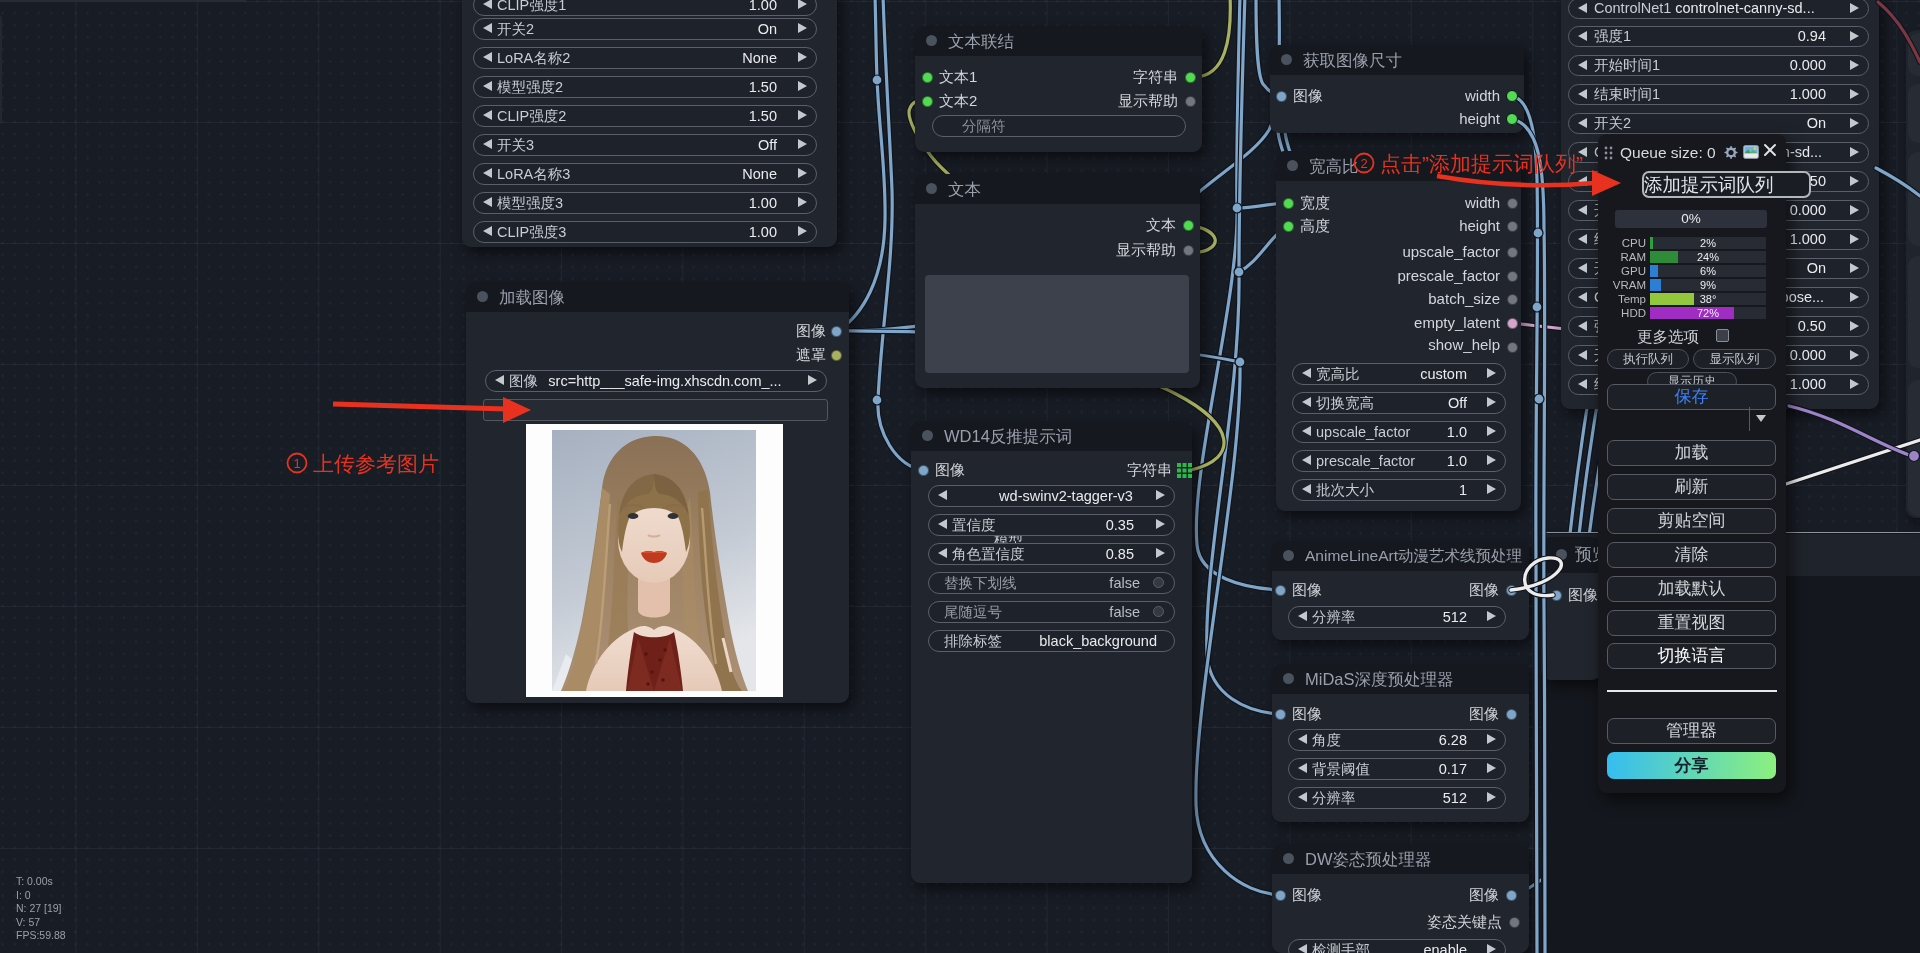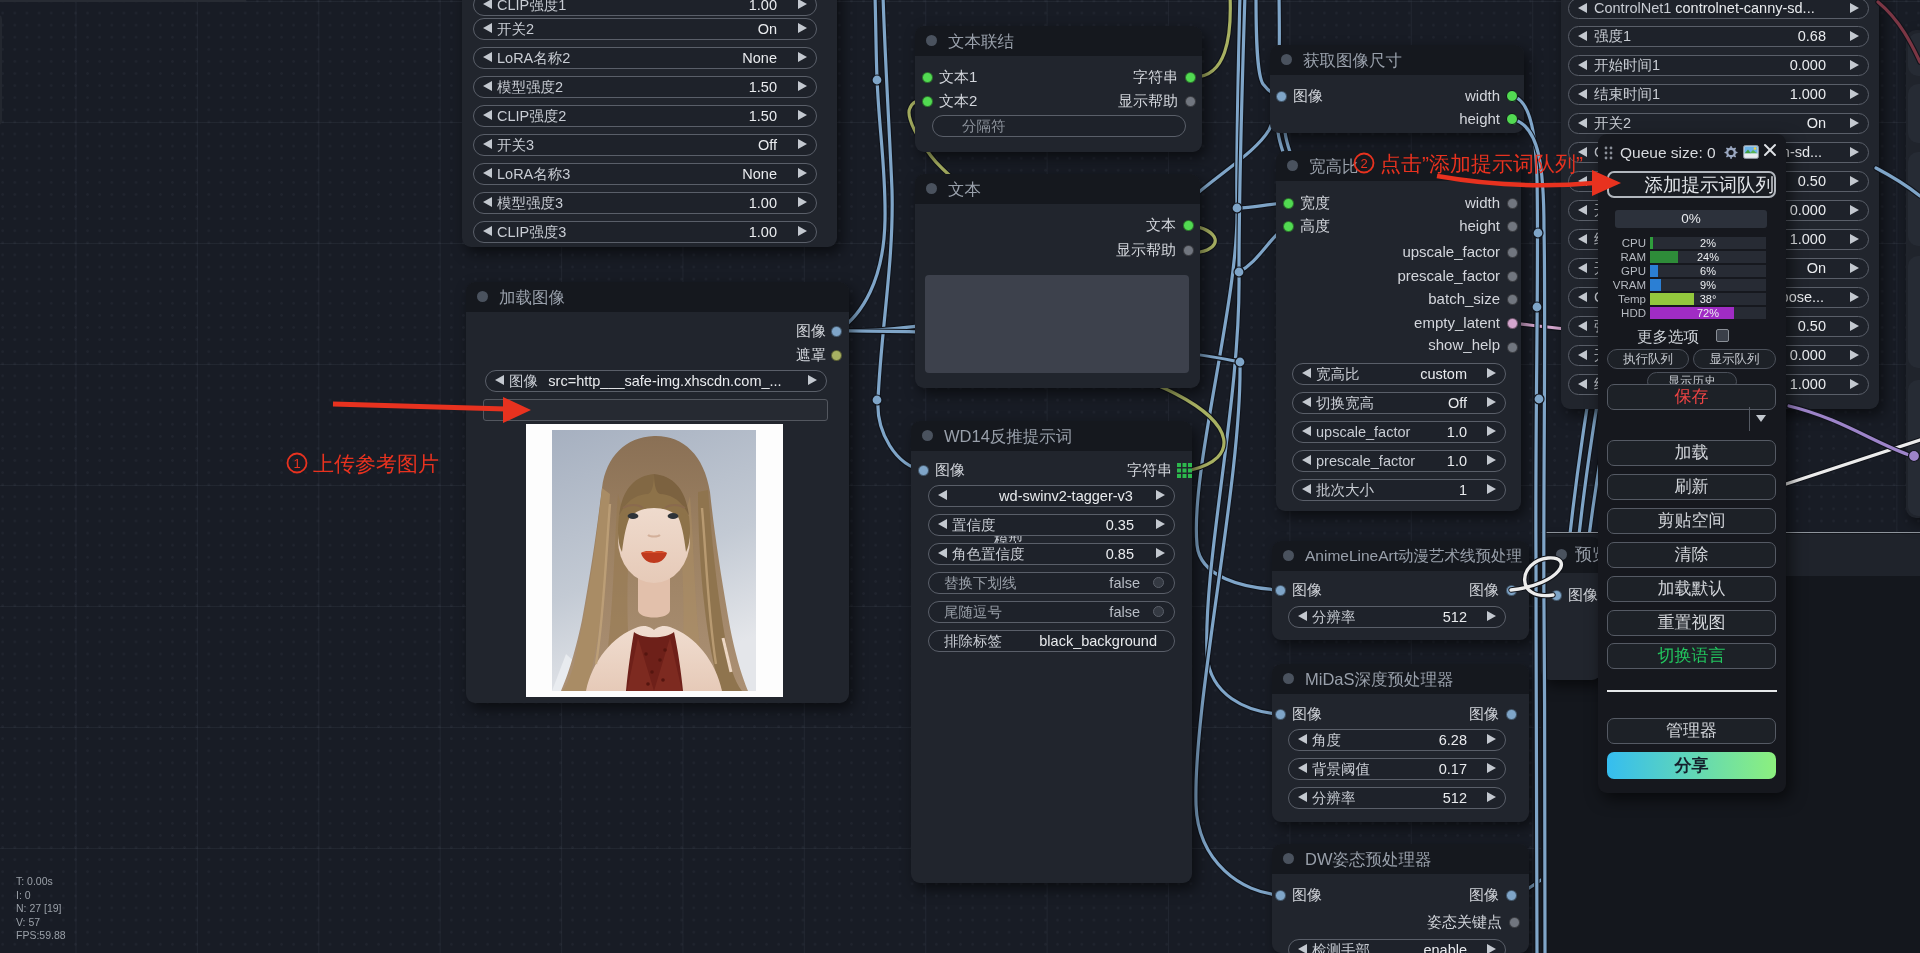--- a/index.html
+++ b/index.html
@@ -376,21 +376,21 @@
     <div class="a" style="left:1561px;top:-15px;width:318px;height:424px;background:#21252d;border-radius:9px;box-shadow:4px 6px 14px rgba(0,0,0,.55);"></div>
     <div class="pill" style="left:1568px;top:-2px;width:301px;height:21px"></div>
     <div class="aL" style="left:1578px;top:3px"></div>
     <div class="aR" style="left:1850px;top:3px"></div>
     <div class="lab" style="left:1594px;top:-2px;line-height:21px;font-size:14.5px;">ControlNet1</div>
     <div class="val ctr" style="left:1745px;top:-2px;line-height:21px;font-size:14.5px;">controlnet-canny-sd...</div>
     <div class="pill" style="left:1568px;top:26px;width:301px;height:21px"></div>
     <div class="aL" style="left:1578px;top:31px"></div>
     <div class="aR" style="left:1850px;top:31px"></div>
     <div class="lab" style="left:1594px;top:26px;line-height:21px;font-size:14.5px;">强度1</div>
-    <div class="val vr" style="left:1826px;top:26px;line-height:21px;font-size:14.5px;">0.68</div>
+    <div class="val vr" style="left:1826px;top:26px;line-height:21px;font-size:14.5px;">0.94</div>
     <div class="pill" style="left:1568px;top:55px;width:301px;height:21px"></div>
     <div class="aL" style="left:1578px;top:60px"></div>
     <div class="aR" style="left:1850px;top:60px"></div>
     <div class="lab" style="left:1594px;top:55px;line-height:21px;font-size:14.5px;">开始时间1</div>
     <div class="val vr" style="left:1826px;top:55px;line-height:21px;font-size:14.5px;">0.000</div>
     <div class="pill" style="left:1568px;top:84px;width:301px;height:21px"></div>
     <div class="aL" style="left:1578px;top:89px"></div>
     <div class="aR" style="left:1850px;top:89px"></div>
     <div class="lab" style="left:1594px;top:84px;line-height:21px;font-size:14.5px;">结束时间1</div>
     <div class="val vr" style="left:1826px;top:84px;line-height:21px;font-size:14.5px;">1.000</div>
@@ -497,21 +497,21 @@
 <path d="M6.5 8.5 L10 5 L14.5 8.5 Z" fill="#57b357"></path>
 <circle cx="12" cy="3.5" r="1.3" fill="#f4d03f"></circle>
 <rect x="1.5" y="8.5" width="13" height="4" fill="#e8ebef"></rect>
     </svg>
     <svg class="a" style="left:1763px;top:143px" width="14" height="14">
       <g stroke="#dfe2e6" stroke-width="2" stroke-linecap="round">
         <line x1="2" y1="2" x2="12" y2="12"></line>
         <line x1="12" y1="2" x2="2" y2="12"></line>
       </g>
     </svg>
-    <div class="a" style="left:1607px;top:171px;width:169px;height:27px;background:#1a1d23;border:2px solid #b2b7be;box-sizing:border-box;border-radius:7px;font-size:18.5px;color:#e2e5e9;text-align:right;line-height:24px">添加提示词队列</div>
+    <div class="a" style="left:1642px;top:171px;width:169px;height:27px;background:#1a1d23;border:2px solid #b2b7be;box-sizing:border-box;border-radius:7px;font-size:18.5px;color:#e2e5e9;text-align:left;line-height:24px">添加提示词队列</div>
     <div class="a" style="left:1615px;top:210px;width:152px;height:18px;background:#2c313b;border-radius:3px;font-size:13.5px;color:#e8eaed;text-align:center;line-height:18px">0%</div>
     <div class="a vr" style="left:1646px;top:237px;font-size:11.5px;color:#b6bac1;transform:translateX(-100%)">CPU</div>
     <div class="a" style="left:1650px;top:237px;width:116px;height:12px;background:#272b34"></div>
     <div class="a" style="left:1650px;top:237px;width:3px;height:12px;background:#2f9e3c"></div>
     <div class="a" style="left:1650px;top:237px;width:116px;height:12px;font-size:11px;color:#eceef1;text-align:center;line-height:12.5px">2%</div>
     <div class="a vr" style="left:1646px;top:251px;font-size:11.5px;color:#b6bac1;transform:translateX(-100%)">RAM</div>
     <div class="a" style="left:1650px;top:251px;width:116px;height:12px;background:#272b34"></div>
     <div class="a" style="left:1650px;top:251px;width:28px;height:12px;background:#2e8c39"></div>
     <div class="a" style="left:1650px;top:251px;width:116px;height:12px;font-size:11px;color:#eceef1;text-align:center;line-height:12.5px">24%</div>
     <div class="a vr" style="left:1646px;top:265px;font-size:11.5px;color:#b6bac1;transform:translateX(-100%)">GPU</div>
@@ -528,30 +528,30 @@
     <div class="a" style="left:1650px;top:293px;width:116px;height:12px;font-size:11px;color:#eceef1;text-align:center;line-height:12.5px">38°</div>
     <div class="a vr" style="left:1646px;top:307px;font-size:11.5px;color:#b6bac1;transform:translateX(-100%)">HDD</div>
     <div class="a" style="left:1650px;top:307px;width:116px;height:12px;background:#272b34"></div>
     <div class="a" style="left:1650px;top:307px;width:84px;height:12px;background:#a02cc4"></div>
     <div class="a" style="left:1650px;top:307px;width:116px;height:12px;font-size:11px;color:#eceef1;text-align:center;line-height:12.5px">72%</div>
     <div class="a" style="left:1637px;top:327px;font-size:15.5px;color:#ccd0d6">更多选项</div>
     <div class="a" style="left:1716px;top:329px;width:13px;height:13px;background:#3a3f49;border:1.5px solid #8a8f97;box-sizing:border-box;border-radius:2px"></div>
     <div class="a" style="left:1607px;top:349px;width:82px;height:20px;background:#1d2127;border:1px solid #4b505a;box-sizing:border-box;border-radius:10px;font-size:12.5px;color:#c6cad0;text-align:center;line-height:18px">执行队列</div>
     <div class="a" style="left:1693px;top:349px;width:83px;height:20px;background:#1d2127;border:1px solid #4b505a;box-sizing:border-box;border-radius:10px;font-size:12.5px;color:#c6cad0;text-align:center;line-height:18px">显示队列</div>
     <div class="a" style="left:1647px;top:372px;width:90px;height:19px;background:#1d2127;border:1px solid #4b505a;box-sizing:border-box;border-radius:10px;font-size:12px;color:#c6cad0;text-align:center;line-height:17px">显示历史</div>
-    <div class="a" style="left:1607px;top:384px;width:169px;height:26px;background:#1d2127;border:1px solid #555a64;box-sizing:border-box;border-radius:7px;font-size:17px;color:#ef4444;text-align:center;line-height:24px">保存</div>
+    <div class="a" style="left:1607px;top:384px;width:169px;height:26px;background:#1d2127;border:1px solid #555a64;box-sizing:border-box;border-radius:7px;font-size:17px;color:#3b82f6;text-align:center;line-height:24px">保存</div>
     <div class="a" style="left:1749px;top:407px;width:1px;height:24px;background:#555a64"></div>
     <div class="a" style="left:1756px;top:415px;width:0;height:0;border-left:5px solid transparent;border-right:5px solid transparent;border-top:7px solid #c3c8cf"></div>
     <div class="a" style="left:1607px;top:440px;width:169px;height:26px;background:#1d2127;border:1px solid #555a64;box-sizing:border-box;border-radius:7px;font-size:17px;color:#d2d5da;text-align:center;line-height:24px">加载</div>
     <div class="a" style="left:1607px;top:474px;width:169px;height:26px;background:#1d2127;border:1px solid #555a64;box-sizing:border-box;border-radius:7px;font-size:17px;color:#d2d5da;text-align:center;line-height:24px">刷新</div>
     <div class="a" style="left:1607px;top:508px;width:169px;height:26px;background:#1d2127;border:1px solid #555a64;box-sizing:border-box;border-radius:7px;font-size:17px;color:#d2d5da;text-align:center;line-height:24px">剪贴空间</div>
     <div class="a" style="left:1607px;top:542px;width:169px;height:26px;background:#1d2127;border:1px solid #555a64;box-sizing:border-box;border-radius:7px;font-size:17px;color:#d2d5da;text-align:center;line-height:24px">清除</div>
     <div class="a" style="left:1607px;top:576px;width:169px;height:26px;background:#1d2127;border:1px solid #555a64;box-sizing:border-box;border-radius:7px;font-size:17px;color:#d2d5da;text-align:center;line-height:24px">加载默认</div>
     <div class="a" style="left:1607px;top:610px;width:169px;height:26px;background:#1d2127;border:1px solid #555a64;box-sizing:border-box;border-radius:7px;font-size:17px;color:#d2d5da;text-align:center;line-height:24px">重置视图</div>
-    <div class="a" style="left:1607px;top:643px;width:169px;height:26px;background:#1d2127;border:1px solid #555a64;box-sizing:border-box;border-radius:7px;font-size:17px;color:#22c55e;text-align:center;line-height:24px">切换语言</div>
+    <div class="a" style="left:1607px;top:643px;width:169px;height:26px;background:#1d2127;border:1px solid #555a64;box-sizing:border-box;border-radius:7px;font-size:17px;color:#ffffff;text-align:center;line-height:24px">切换语言</div>
     <div class="a" style="left:1607px;top:690px;width:170px;height:2px;background:#e6e8ea"></div>
     <div class="a" style="left:1607px;top:718px;width:169px;height:26px;background:#1d2127;border:1px solid #555a64;box-sizing:border-box;border-radius:7px;font-size:17px;color:#d2d5da;text-align:center;line-height:24px">管理器</div>
     <div class="a" style="left:1607px;top:752px;width:169px;height:27px;border-radius:7px;background:linear-gradient(90deg,#35bdf0,#8cf07e);font-size:17px;color:#14202c;text-align:center;line-height:27px;font-weight:bold">分享</div>
     <svg class="a" width="1920" height="953" viewBox="0 0 1920 953" style="pointer-events:none">
 <line x1="333" y1="404" x2="506" y2="409" stroke="#e8321f" stroke-width="5"></line>
 <polygon points="503,397 531,410 503,423" fill="#e8321f"></polygon>
 <circle cx="297" cy="463" r="9.5" stroke="#e8321f" stroke-width="1.8" fill="none"></circle>
 <text x="297" y="468" font-size="13" fill="#e8321f" text-anchor="middle" font-family="Liberation Sans">1</text>
 <text x="313" y="471" font-size="21px" fill="#e8321f" font-family="Liberation Sans">上传参考图片</text>
 <circle cx="1364" cy="163" r="9.5" stroke="#e8321f" stroke-width="1.8" fill="none"></circle>

